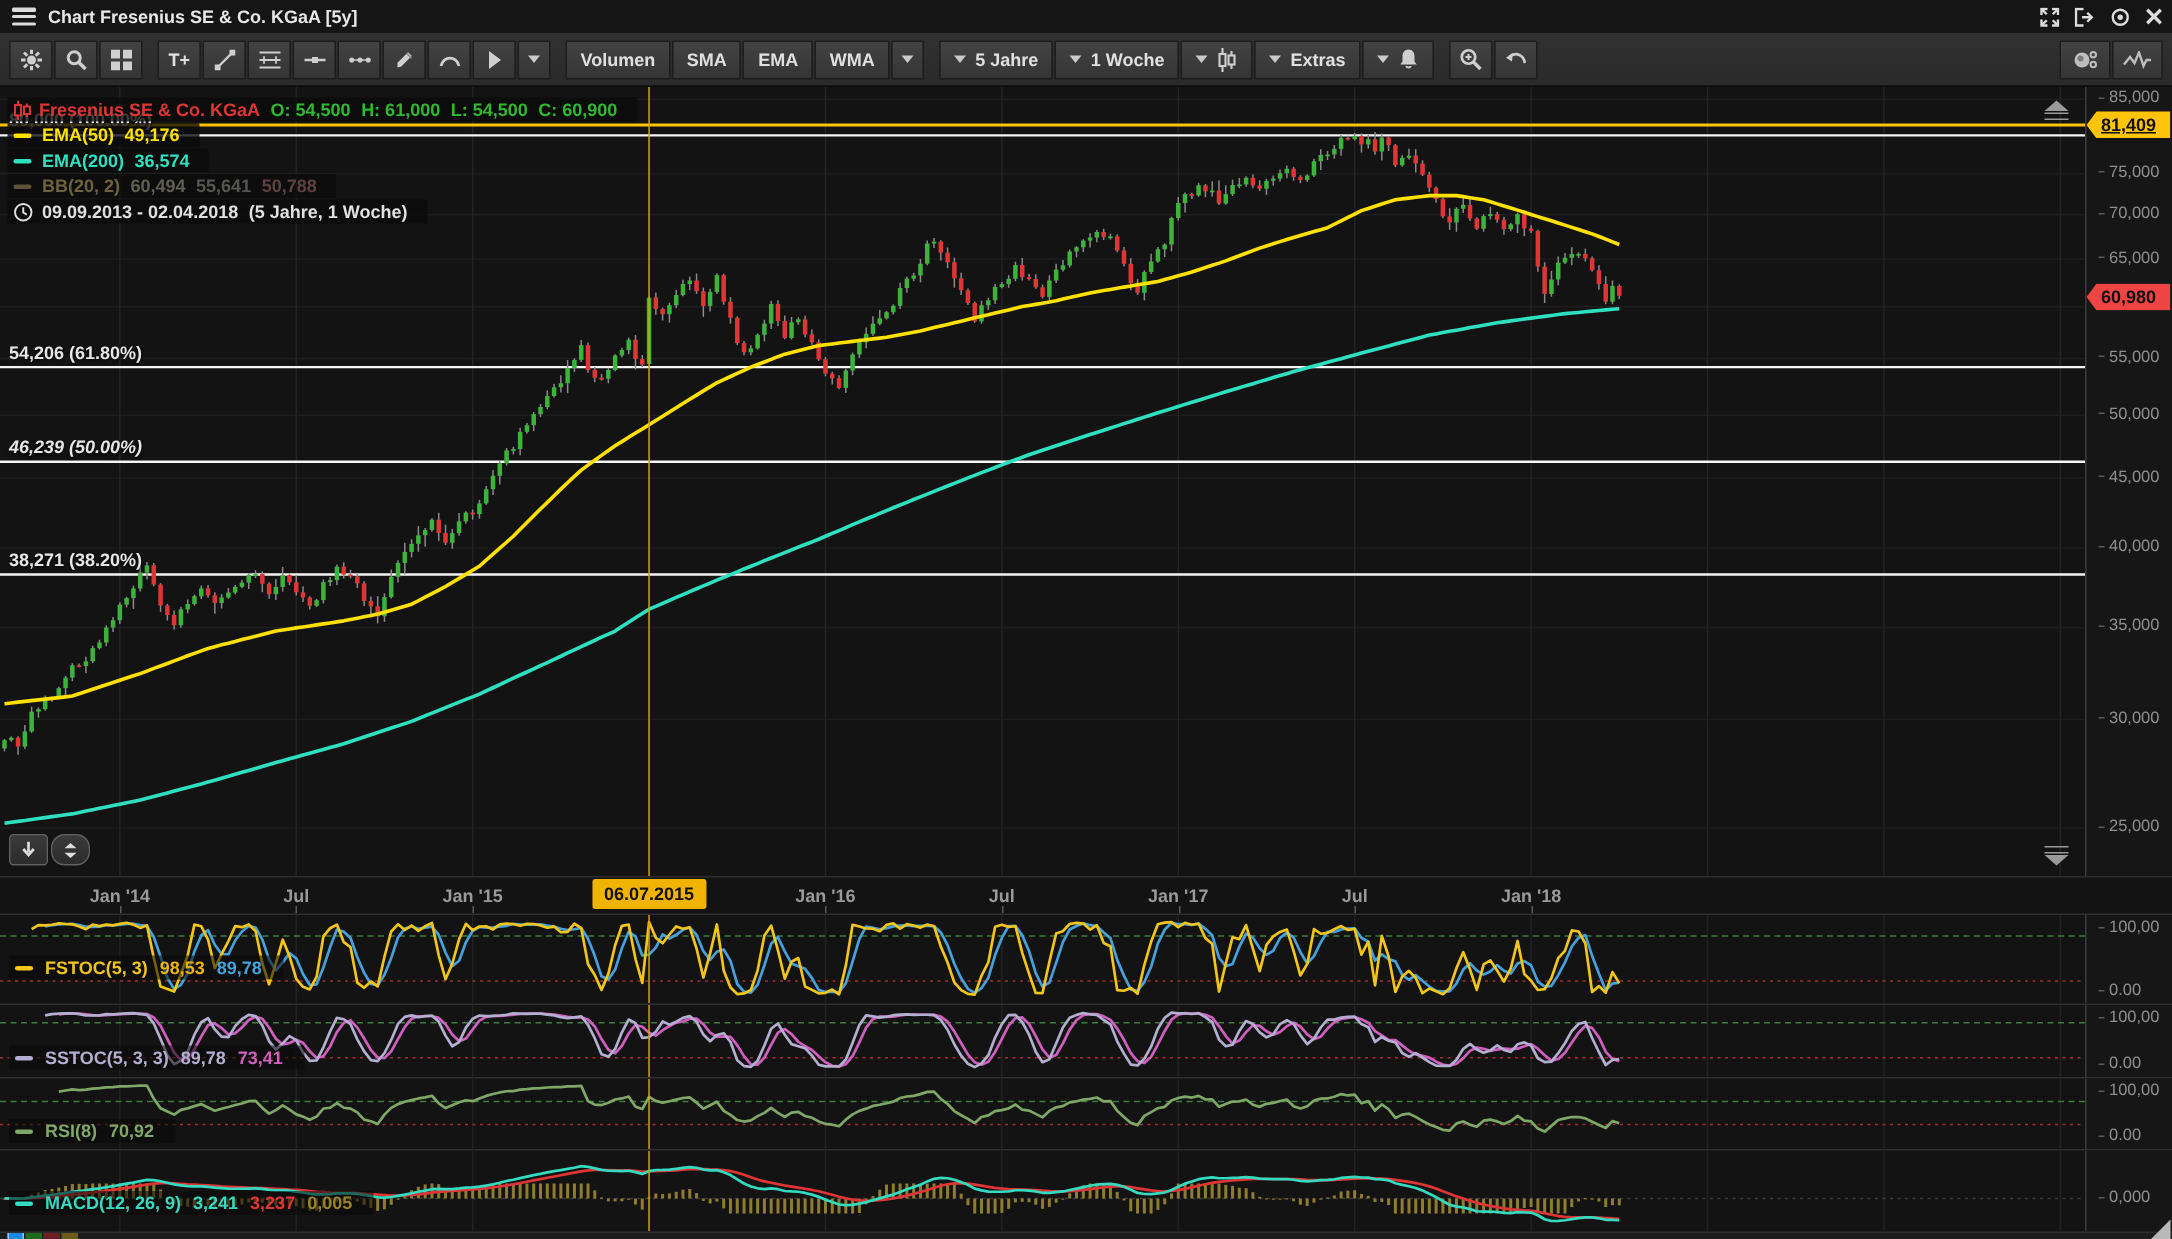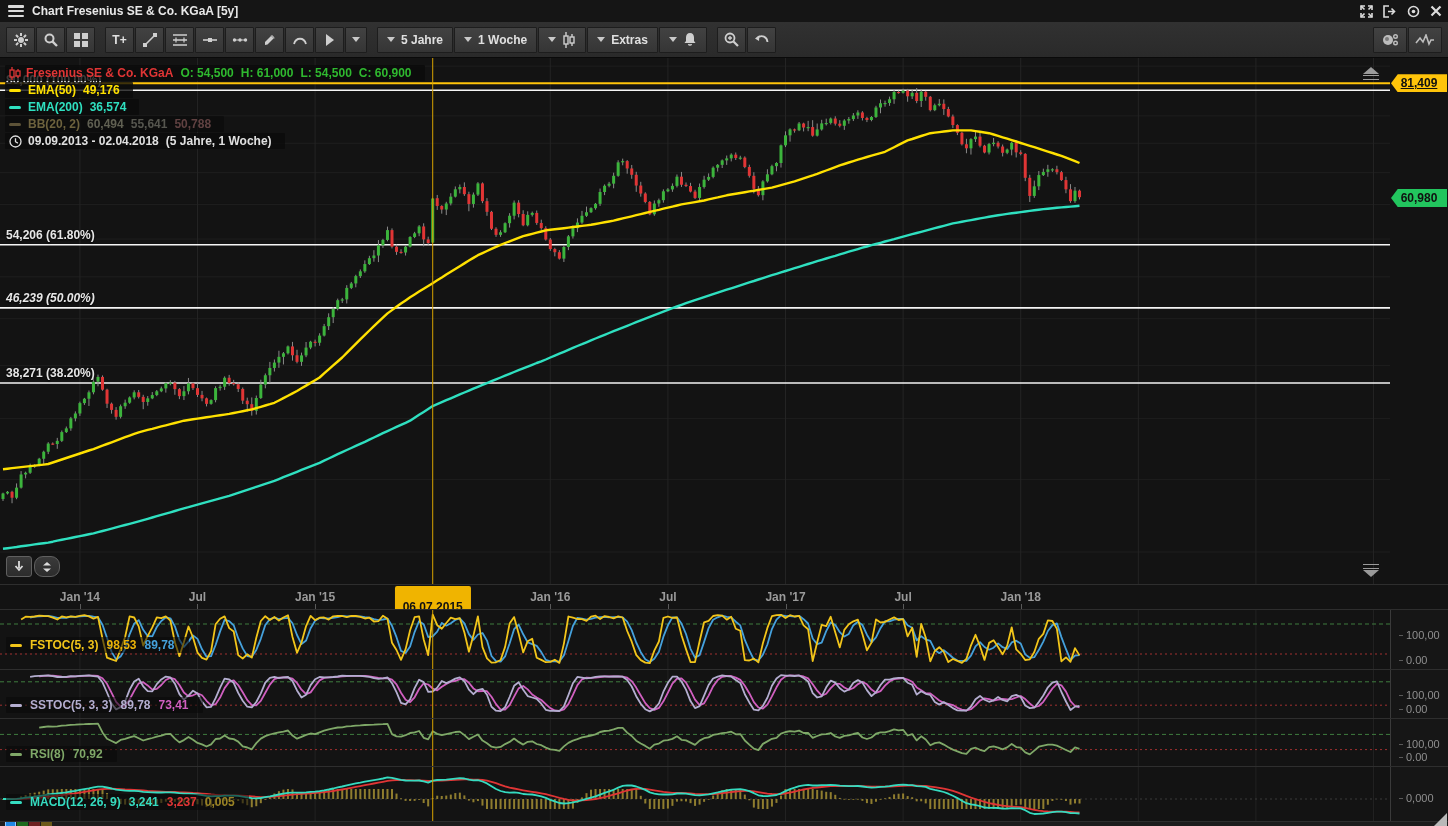--- a/index.html
+++ b/index.html
@@ -30,21 +30,21 @@
   .toolbar-right{position:absolute;right:5px;display:flex;}
 
   
   .chart-root{position:relative;width:1448px;height:769px;background:#131313;overflow:hidden;}
   .pane{position:absolute;left:0;width:1448px;overflow:hidden;}
   .pane svg.plot{position:absolute;left:0;top:0;}
   .axcol{position:absolute;left:1390px;top:0;width:58px;height:100%;background:#161616;
     border-left:1px solid #3a3a3a;box-sizing:border-box;}
   .ax-lab{position:absolute;left:8px;color:#8f8f8f;font-size:11px;white-space:nowrap;display:flex;align-items:center;}
   .ax-lab::before{content:"";width:4px;height:1px;background:#5a5a5a;margin-right:3px;display:inline-block;}
-  .ax-top{top:19px;} .ax-bot{bottom:3px;} .ax-zero{top:25px;}
+  .ax-top{top:2px;} .ax-bot{bottom:3px;} .ax-zero{top:25px;}
 
   #pane-main{top:0;height:526px;}
   #pane-xaxis{top:526px;height:25px;background:#131313;border-top:1px solid #2e2e2e;box-sizing:border-box;}
   #pane-fstoc{top:551px;height:60px;border-top:1px solid #2e2e2e;box-sizing:border-box;}
   #pane-sstoc{top:611px;height:49px;border-top:1px solid #2e2e2e;box-sizing:border-box;}
   #pane-rsi{top:660px;height:48px;border-top:1px solid #2e2e2e;box-sizing:border-box;}
   #pane-macd{top:708px;height:55px;border-top:1px solid #2e2e2e;box-sizing:border-box;}
   #pane-strip{top:763px;height:6px;background:#1c1c1c;border-top:1px solid #2e2e2e;box-sizing:border-box;}
 
   
@@ -54,27 +54,27 @@
   .sw{width:12px;height:3px;border-radius:2px;margin-right:6px;display:inline-block;}
   .lrow span{margin-right:7px;}
   .fib-lab{position:absolute;left:6px;color:#e6e6e6;font-size:12px;font-weight:bold;z-index:2;
     text-shadow:0 1px 2px #000;white-space:nowrap;}
 
   
   .x-lab{position:absolute;top:5px;transform:translateX(-50%);color:#9a9a9a;font-size:12px;font-weight:bold;white-space:nowrap;}
   .x-tick{position:absolute;bottom:0;width:1px;height:5px;background:#5a5a5a;}
   .x-badge{position:absolute;top:1px;height:20px;transform:translateX(-50%);background:#f0b400;
     color:#111;font-size:12px;font-weight:bold;display:flex;align-items:center;justify-content:center;
-    padding:11px 8px;border-radius:2px;z-index:5;}
+    padding:0 8px;border-radius:2px;z-index:5;}
 
   
   .p-badge{position:absolute;left:1391px;width:56px;height:18px;color:#101010;font-size:12px;font-weight:bold;
     display:flex;align-items:center;justify-content:center;z-index:7;
     clip-path:polygon(0 50%,12% 0,100% 0,100% 100%,12% 100%);}
-  .p-badge.hi{background:#ffc40a;text-decoration:underline;} .p-badge.last{background:#22c55e;text-align:right;}
+  .p-badge.hi{background:#ffc40a;text-decoration:underline;} .p-badge.last{background:#ef4444;text-align:right;}
 
   
   .pane-legend{position:absolute;left:6px;top:3px;z-index:5;font-size:12px;font-weight:bold;display:flex;align-items:center;
     background:rgba(10,10,10,0.55);padding:1px 6px 1px 4px;border-radius:1px;white-space:nowrap;margin-top:24px;}
   .pane-legend span{margin-right:8px;}
 
   
   .mini-btn{position:absolute;background:linear-gradient(#3a3a3a,#2c2c2c);border:1px solid #606060;
     border-radius:3px;width:24px;height:19px;display:flex;align-items:center;justify-content:center;cursor:pointer;z-index:6;}
   .scroller{position:absolute;left:1358px;width:26px;height:14px;display:flex;flex-direction:column;align-items:center;cursor:pointer;z-index:6;}
@@ -185,20 +185,29 @@
       <div class="btn ico">
           <svg width="16" height="14" viewBox="0 0 16 14">
             <path d="M2 11C4 4 12 4 14 11" fill="none" stroke="#cfcfcf" stroke-width="1.8"></path>
           </svg>
         </div>
       <div class="btn ico">
           <svg width="12" height="14" viewBox="0 0 12 14">
             <path d="M2 1l8 6-8 6z" fill="#cfcfcf"></path>
           </svg>
         </div>
+      <div class="btn caret-only">
+          <span class="caret"></span>
+        </div>
+    </div>
+    <div class="tgroup">
+      <div class="btn">Volumen</div>
+      <div class="btn">SMA</div>
+      <div class="btn">EMA</div>
+      <div class="btn">WMA</div>
       <div class="btn caret-only">
           <span class="caret"></span>
         </div>
     </div>
     <div class="tgroup">
       <div class="btn">
           <span class="caret"></span>
           <span>5 Jahre</span>
         </div>
       <div class="btn">
@@ -765,20 +774,33 @@
           <line x1="1070.4752" y1="126.10986421487848" x2="1070.4752" y2="144.84960987785638" stroke="#8a8a8a" stroke-width="1"></line>
           <rect x="1068.9752" y="131.33090716264633" width="3" height="11.799298589437456" fill="#e03535"></rect>
           <line x1="1074.9984" y1="128.97651356362047" x2="1074.9984" y2="144.84104134247343" stroke="#8a8a8a" stroke-width="1"></line>
           <rect x="1073.4984" y="132.64557959057288" width="3" height="10.484626161510903" fill="#3cb43c"></rect>
           <line x1="1079.5216" y1="131.5788098646065" x2="1079.5216" y2="141.42017055694248" stroke="#8a8a8a" stroke-width="1"></line>
           <rect x="1078.0216" y="132.64557959057288" width="3" height="6.538349388842903" fill="#e03535"></rect>
           <polyline points="3.0,490.8 7.5,490.2 12.0,489.6 16.6,489.0 21.1,488.3 25.6,487.7 30.1,487.1 34.7,486.4 39.2,485.8 43.7,485.2 48.2,484.6 52.8,483.7 57.3,482.7 61.8,481.8 66.3,480.9 70.8,480.0 75.4,479.0 79.9,478.1 84.4,477.2 88.9,476.3 93.5,475.4 98.0,474.2 102.5,473.0 107.0,471.8 111.6,470.6 116.1,469.4 120.6,468.2 125.1,467.0 129.6,465.8 134.2,464.6 138.7,463.4 143.2,462.1 147.7,460.8 152.3,459.5 156.8,458.2 161.3,456.9 165.8,455.6 170.4,454.3 174.9,453.0 179.4,451.7 183.9,450.4 188.5,449.2 193.0,447.9 197.5,446.6 202.0,445.3 206.5,444.1 211.1,442.8 215.6,441.6 220.1,440.3 224.6,439.1 229.2,437.8 233.7,436.3 238.2,434.8 242.7,433.3 247.3,431.8 251.8,430.3 256.3,428.8 260.8,427.3 265.3,425.9 269.9,424.4 274.4,422.9 278.9,421.1 283.4,419.2 288.0,417.4 292.5,415.6 297.0,413.8 301.5,411.9 306.1,410.1 310.6,408.3 315.1,406.6 319.6,404.8 324.1,402.6 328.7,400.5 333.2,398.4 337.7,396.2 342.2,394.1 346.8,392.0 351.3,390.0 355.8,387.9 360.3,385.8 364.9,383.8 369.4,381.6 373.9,379.5 378.4,377.3 382.9,375.2 387.5,373.1 392.0,371.0 396.5,368.9 401.0,366.8 405.6,364.8 410.1,362.7 414.6,359.7 419.1,356.8 423.7,353.9 428.2,351.0 432.7,348.1 437.2,346.2 441.8,344.2 446.3,342.2 450.8,340.3 455.3,338.4 459.8,336.4 464.4,334.5 468.9,332.6 473.4,330.7 477.9,328.8 482.5,326.9 487.0,325.1 491.5,323.2 496.0,321.3 500.6,319.5 505.1,317.7 509.6,315.8 514.1,314.0 518.6,312.2 523.2,310.4 527.7,308.6 532.2,306.8 536.7,305.0 541.3,303.3 545.8,301.5 550.3,299.5 554.8,297.6 559.4,295.7 563.9,293.8 568.4,291.8 572.9,289.9 577.4,288.0 582.0,286.2 586.5,284.3 591.0,282.4 595.5,280.5 600.1,278.7 604.6,276.9 609.1,275.0 613.6,273.2 618.2,271.4 622.7,269.6 627.2,267.8 631.7,266.0 636.2,264.2 640.8,262.4 645.3,260.6 649.8,258.9 654.3,257.1 658.9,255.4 663.4,253.7 667.9,251.9 672.4,250.2 677.0,248.5 681.5,246.8 686.0,245.2 690.5,243.7 695.0,242.2 699.6,240.7 704.1,239.2 708.6,237.7 713.1,236.2 717.7,234.7 722.2,233.2 726.7,231.7 731.2,230.3 735.8,228.8 740.3,227.3 744.8,225.9 749.3,224.4 753.9,223.0 758.4,221.5 762.9,220.1 767.4,218.7 771.9,217.2 776.5,215.8 781.0,214.4 785.5,213.0 790.0,211.6 794.6,210.2 799.1,208.8 803.6,207.4 808.1,206.0 812.7,204.6 817.2,203.2 821.7,201.9 826.2,200.5 830.7,199.1 835.3,197.8 839.8,196.4 844.3,195.1 848.8,193.7 853.4,192.4 857.9,191.1 862.4,189.7 866.9,188.5 871.5,187.2 876.0,186.0 880.5,184.8 885.0,183.5 889.5,182.3 894.1,181.1 898.6,179.8 903.1,178.6 907.6,177.4 912.2,176.2 916.7,175.0 921.2,173.8 925.7,172.6 930.3,171.4 934.8,170.2 939.3,169.0 943.8,167.8 948.3,166.6 952.9,165.4 957.4,164.6 961.9,163.7 966.4,162.9 971.0,162.1 975.5,161.3 980.0,160.4 984.5,159.6 989.1,158.8 993.6,158.0 998.1,157.2 1002.6,156.6 1007.2,155.9 1011.7,155.3 1016.2,154.7 1020.7,154.1 1025.2,153.5 1029.8,152.9 1034.3,152.3 1038.8,151.7 1043.3,151.1 1047.9,150.7 1052.4,150.3 1056.9,149.8 1061.4,149.4 1066.0,149.0 1070.5,148.6 1075.0,148.2 1079.5,147.8" fill="none" stroke="#2fe0c0" stroke-width="2.4" stroke-linejoin="round"></polyline>
           <polyline points="3.0,411.2 7.5,410.7 12.0,410.1 16.6,409.6 21.1,409.1 25.6,408.6 30.1,408.1 34.7,407.6 39.2,407.1 43.7,406.6 48.2,406.0 52.8,404.5 57.3,403.0 61.8,401.5 66.3,400.0 70.8,398.5 75.4,397.0 79.9,395.5 84.4,394.0 88.9,392.5 93.5,391.1 98.0,389.4 102.5,387.6 107.0,386.0 111.6,384.3 116.1,382.6 120.6,380.9 125.1,379.2 129.6,377.6 134.2,375.9 138.7,374.3 143.2,373.1 147.7,371.9 152.3,370.8 156.8,369.6 161.3,368.4 165.8,367.3 170.4,366.1 174.9,365.0 179.4,363.8 183.9,362.7 188.5,362.0 193.0,361.3 197.5,360.6 202.0,360.0 206.5,359.3 211.1,358.6 215.6,357.9 220.1,357.3 224.6,356.6 229.2,355.9 233.7,355.0 238.2,354.1 242.7,353.2 247.3,352.3 251.8,351.4 256.3,350.1 260.8,348.8 265.3,347.5 269.9,346.2 274.4,344.8 278.9,342.5 283.4,340.1 288.0,337.7 292.5,335.4 297.0,333.0 301.5,330.3 306.1,327.6 310.6,324.9 315.1,322.2 319.6,319.5 324.1,315.4 328.7,311.4 333.2,307.4 337.7,303.5 342.2,299.5 346.8,294.9 351.3,290.3 355.8,285.8 360.3,281.3 364.9,276.9 369.4,272.5 373.9,268.1 378.4,263.8 382.9,259.6 387.5,255.4 392.0,252.1 396.5,248.8 401.0,245.6 405.6,242.4 410.1,239.2 414.6,236.4 419.1,233.5 423.7,230.7 428.2,228.0 432.7,225.2 437.2,222.3 441.8,219.5 446.3,216.6 450.8,213.8 455.3,211.0 459.8,208.2 464.4,205.4 468.9,202.6 473.4,199.9 477.9,197.2 482.5,195.1 487.0,193.0 491.5,190.9 496.0,188.9 500.6,186.8 505.1,185.0 509.6,183.3 514.1,181.6 518.6,179.8 523.2,178.1 527.7,177.0 532.2,175.8 536.7,174.7 541.3,173.5 545.8,172.4 550.3,171.8 554.8,171.3 559.4,170.7 563.9,170.2 568.4,169.6 572.9,169.0 577.4,168.5 582.0,167.9 586.5,167.4 591.0,166.8 595.5,166.0 600.1,165.1 604.6,164.3 609.1,163.5 613.6,162.6 618.2,161.5 622.7,160.4 627.2,159.4 631.7,158.3 636.2,157.2 640.8,156.1 645.3,155.0 649.8,153.9 654.3,152.8 658.9,151.8 663.4,150.7 667.9,149.6 672.4,148.6 677.0,147.5 681.5,146.4 686.0,145.6 690.5,144.9 695.0,144.1 699.6,143.3 704.1,142.5 708.6,141.4 713.1,140.4 717.7,139.4 722.2,138.3 726.7,137.3 731.2,136.5 735.8,135.7 740.3,135.0 744.8,134.2 749.3,133.4 753.9,132.7 758.4,131.9 762.9,131.1 767.4,130.4 771.9,129.6 776.5,128.3 781.0,127.1 785.5,125.8 790.0,124.6 794.6,123.3 799.1,121.8 803.6,120.3 808.1,118.8 812.7,117.4 817.2,115.9 821.7,114.2 826.2,112.5 830.7,110.8 835.3,109.1 839.8,107.4 844.3,106.0 848.8,104.5 853.4,103.1 857.9,101.7 862.4,100.3 866.9,99.0 871.5,97.7 876.0,96.4 880.5,95.1 885.0,93.8 889.5,91.5 894.1,89.2 898.6,86.9 903.1,84.7 907.6,82.4 912.2,81.0 916.7,79.5 921.2,78.0 925.7,76.6 930.3,75.2 934.8,74.6 939.3,74.1 943.8,73.5 948.3,73.0 952.9,72.4 957.4,72.4 961.9,72.4 966.4,72.4 971.0,72.4 975.5,73.1 980.0,73.8 984.5,74.5 989.1,75.2 993.6,76.5 998.1,77.9 1002.6,79.3 1007.2,80.7 1011.7,82.1 1016.2,83.5 1020.7,85.0 1025.2,86.4 1029.8,87.8 1034.3,89.2 1038.8,90.7 1043.3,92.1 1047.9,93.6 1052.4,95.0 1056.9,96.5 1061.4,97.9 1066.0,99.7 1070.5,101.4 1075.0,103.2 1079.5,105.0" fill="none" stroke="#ffe100" stroke-width="2.4" stroke-linejoin="round"></polyline>
           <line x1="432.704" y1="0" x2="432.704" y2="526" stroke="#d8a400" stroke-width="1"></line>
         </svg>
+      <div class="axcol" id="main-axcol">
+          <div class="ax-lab" style="top: 1.16115px;">85,000</div>
+          <div class="ax-lab" style="top: 50.8509px;">75,000</div>
+          <div class="ax-lab" style="top: 78.2411px;">70,000</div>
+          <div class="ax-lab" style="top: 107.662px;">65,000</div>
+          <div class="ax-lab" style="top: 173.982px;">55,000</div>
+          <div class="ax-lab" style="top: 211.821px;">50,000</div>
+          <div class="ax-lab" style="top: 253.649px;">45,000</div>
+          <div class="ax-lab" style="top: 300.409px;">40,000</div>
+          <div class="ax-lab" style="top: 353.421px;">35,000</div>
+          <div class="ax-lab" style="top: 414.618px;">30,000</div>
+          <div class="ax-lab" style="top: 487px;">25,000</div>
+        </div>
 
       <div class="legend">
         <div class="lrow">
           <svg width="12" height="13" viewBox="0 0 12 13">
               <path d="M3 0v3M3 10v3M9 2v2M9 9v2" stroke="#e03535" stroke-width="1.3"></path>
               <rect x="1" y="3" width="4" height="7" fill="none" stroke="#e03535" stroke-width="1.3"></rect>
               <rect x="7" y="4" width="4" height="5" fill="none" stroke="#e03535" stroke-width="1.3"></rect>
             </svg>
           <span style="color:#e03535;margin-left:5px">Fresenius SE &amp; Co. KGaA</span>
           <span style="color:#2fb92f">O: 54,500</span>

